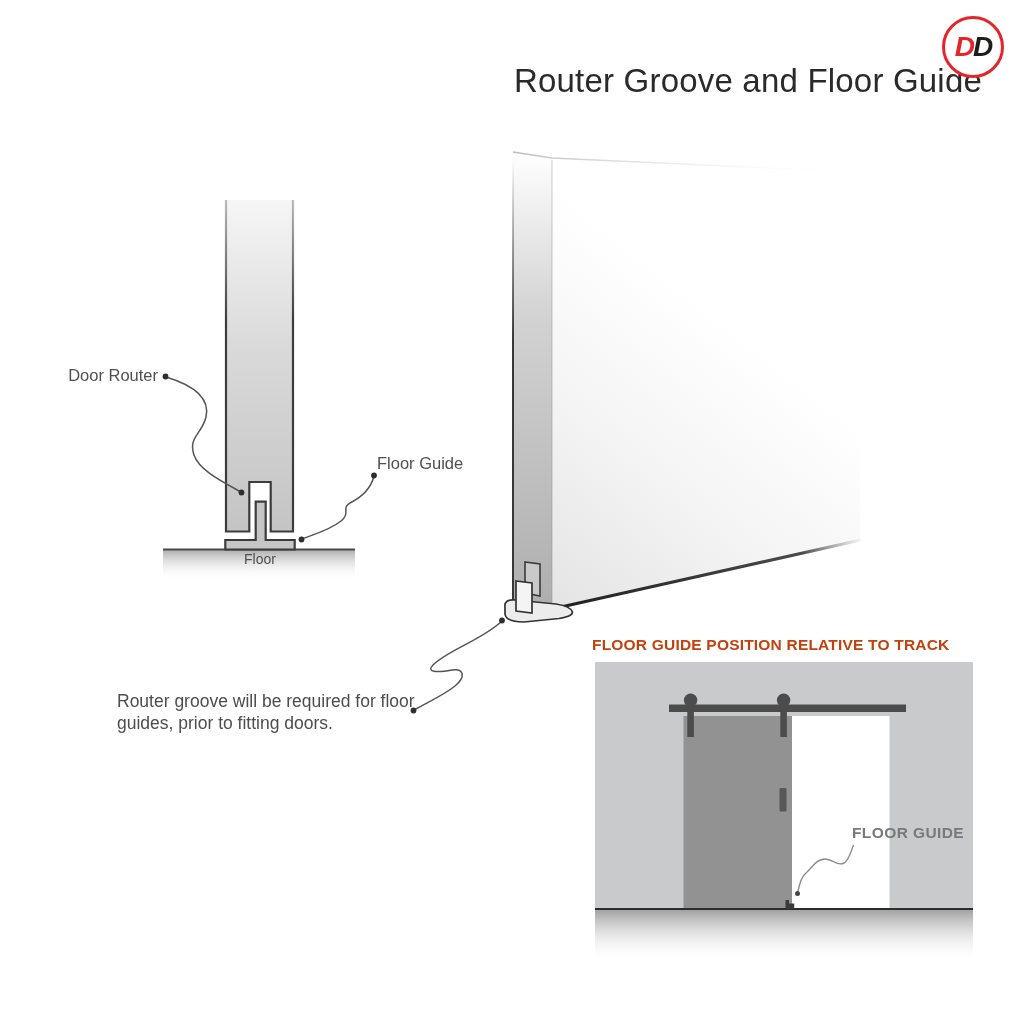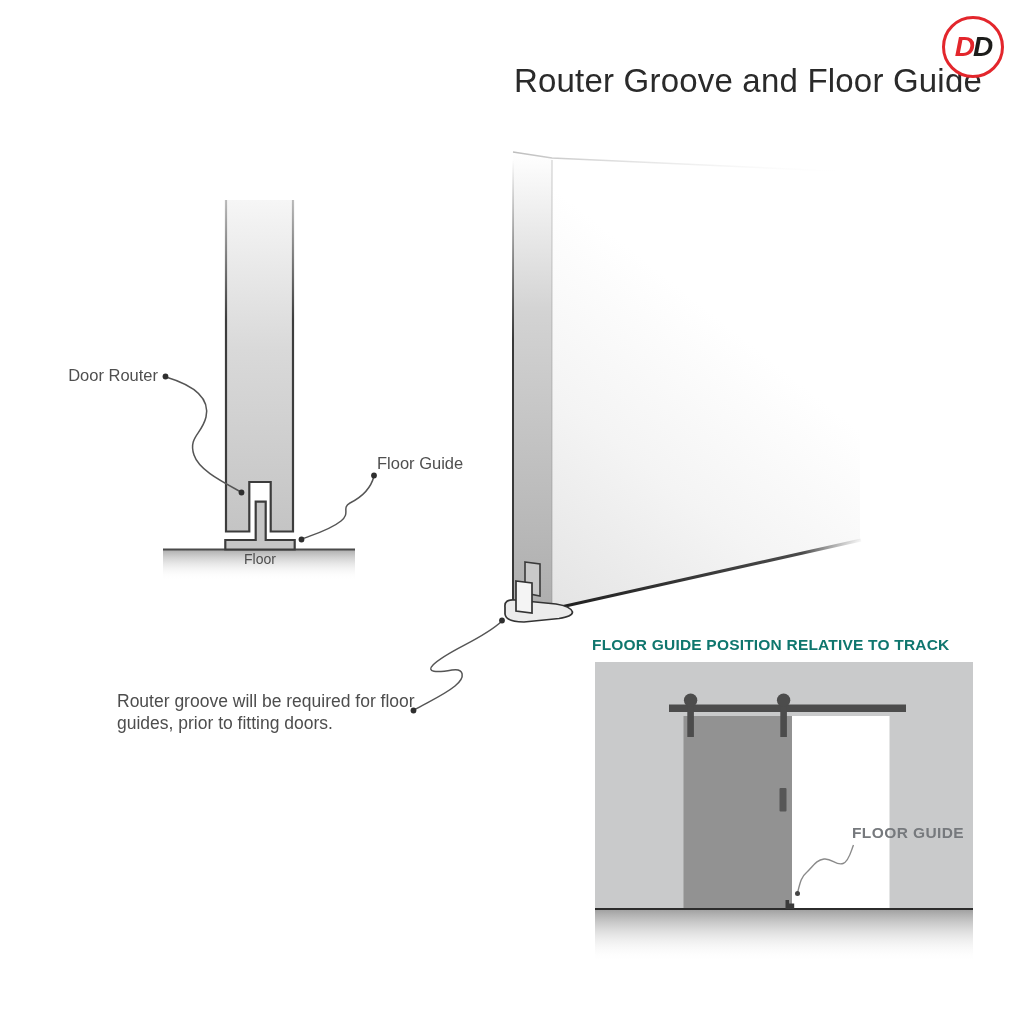--- a/index.html
+++ b/index.html
@@ -22,21 +22,21 @@
   .lbl{color:#4f4f4f;font-size:16.5px;white-space:nowrap;}
   .door-router-label{left:40px;top:366px;width:118px;text-align:right;}
   .floor-guide-left-label{left:377px;top:454px;}
   .floor-label{left:229px;top:551px;width:62px;text-align:center;font-size:14px;color:#4d4d4d;}
   .note-text{
     left:117px;top:690px;width:302px;font-size:17.5px;line-height:1.28;
     color:#4d4d4d;white-space:normal;
   }
   .panel-heading{
     left:592px;top:636px;width:390px;font-size:15.5px;font-weight:bold;
-    color:#0f766e;letter-spacing:.2px;white-space:nowrap;
+    color:#c2410c;letter-spacing:.2px;white-space:nowrap;
   }
   .floor-guide-right-label{
     left:852px;top:824px;font-size:15.5px;font-weight:bold;color:#76797d;letter-spacing:.4px;
   }
   svg{position:absolute;left:0;top:0;}
 </style>
 </head>
 <body>
 
 <div class="canvas">

